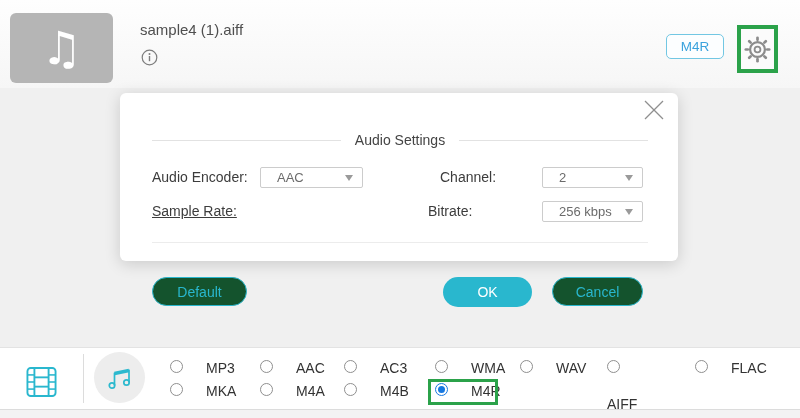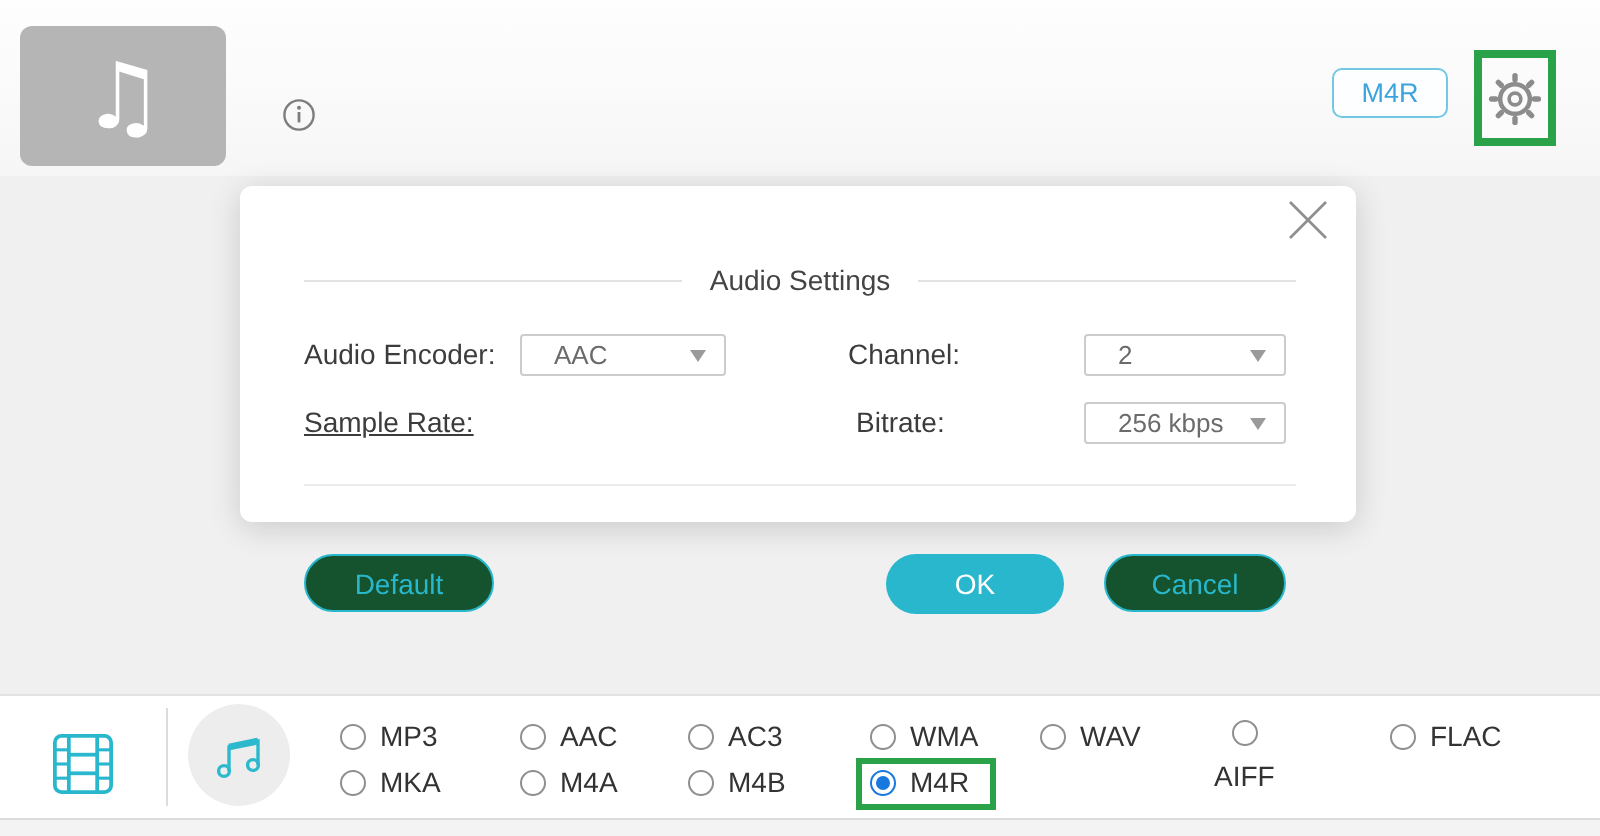--- a/index.html
+++ b/index.html
@@ -39,42 +39,42 @@
               display:flex; align-items:center; cursor:pointer; }
   .dropdown .dd-value { font-size:13px; color:#6b6b6b; padding-left:16px; }
   .dropdown .dd-arrow { position:absolute; right:9px; top:7px; width:0; height:0;
                         border-left:4.5px solid transparent; border-right:4.5px solid transparent;
                         border-top:6px solid #9a9a9a; }
   .dd-1 { left:140px; top:74px; width:103px; }
   .dd-2 { left:422px; top:74px; width:101px; }
   .dd-3 { left:140px; top:108px; width:103px; }
   .dd-4 { left:422px; top:108px; width:101px; }
   .lbl-1 { left:32px;  top:76px; }
-  .lbl-2 { left:304px; top:76px;text-align:center; }
+  .lbl-2 { left:320px; top:76px;text-align:center; }
   .lbl-3 { left:32px;  top:110px;text-decoration:underline; }
   .lbl-4 { left:308px; top:110px; }
 
   .modal-divider { position:absolute; left:32px; top:149px; width:496px; height:1px; background:#ececec; }
 
   .pill-btn { position:absolute; height:29px; border:1px solid #29b7ce; border-radius:15px; background:#14532d;
               color:#29b7ce; font-size:14px; display:flex; align-items:center; justify-content:center; cursor:pointer; }
   .btn-default { left:32px; top:184px; width:95px; }
   .btn-ok { position:absolute; left:323px; top:184px; width:89px; height:30px; border-radius:15px;
             background:#29b7ce; color:#fff; font-size:14px; display:flex; align-items:center; justify-content:center; cursor:pointer; }
   .btn-cancel { left:432px; top:184px; width:91px; }
 
   
   .bottombar { position:absolute; left:0; top:347px; width:800px; height:62px;
                background:#fff; border-top:1px solid #e3e3e3; }
   .film-ic { position:absolute; left:26px; top:366px; width:31px; height:32px; cursor:pointer; }
   .vdiv { position:absolute; left:83px; top:354px; width:1px; height:49px; background:#dcdcdc; }
   .audio-circle { position:absolute; left:94px; top:352px; width:51px; height:51px;
                   background:#ededed; border-radius:50%; display:flex; align-items:center; justify-content:center; }
 
-  .fmt { position:absolute; display:flex; align-items:center; gap:7px; height:16px; cursor:pointer; }
+  .fmt { position:absolute; display:flex; align-items:flex-start; gap:23px; height:16px; cursor:pointer; }
   .fmt .radio { width:13px; height:13px; border:1px solid #8f8f8f; border-radius:50%; background:#fff; flex:0 0 auto; }
   .fmt .radio.sel { border:1.5px solid #1778e0; position:relative; }
   .fmt .radio.sel::after { content:""; position:absolute; inset:2px; background:#1778e0; border-radius:50%; }
   .fmt .fmt-label { font-size:14px; color:#333; }
   .r1 { top:360px; } .r2 { top:383px; }
   .c1 { left:170px; } .c2 { left:260px; } .c3 { left:344px; } .c4 { left:435px; }
   .c5 { left:520px; } .c6 { left:607px;flex-direction:column; } .c7 { left:695px; }
 
   .m4r-highlight { position:absolute; left:428px; top:379px; width:70px; height:26px;
                    border:3px solid #2ba24a; background:transparent; pointer-events:none; }
@@ -84,20 +84,21 @@
 </style>
 </head>
 <body>
 
 <div class="stage">
 
   <div class="topbar">
     <div class="thumb">
       <span class="note-glyph">♫</span>
     </div>
+    <div class="filename">sample4 (1).aiff</div>
     <div class="info-ic">
       <svg width="17" height="17" viewBox="0 0 17 17">
         <circle cx="8.5" cy="8.5" r="7.3" fill="none" stroke="#7d7d7d" stroke-width="1.2"></circle>
         <circle cx="8.5" cy="4.9" r="1" fill="#7d7d7d"></circle>
         <rect x="7.8" y="7" width="1.4" height="5.2" fill="#7d7d7d"></rect>
       </svg>
     </div>
     <div class="m4r-btn">
       <span>M4R</span>
     </div>

